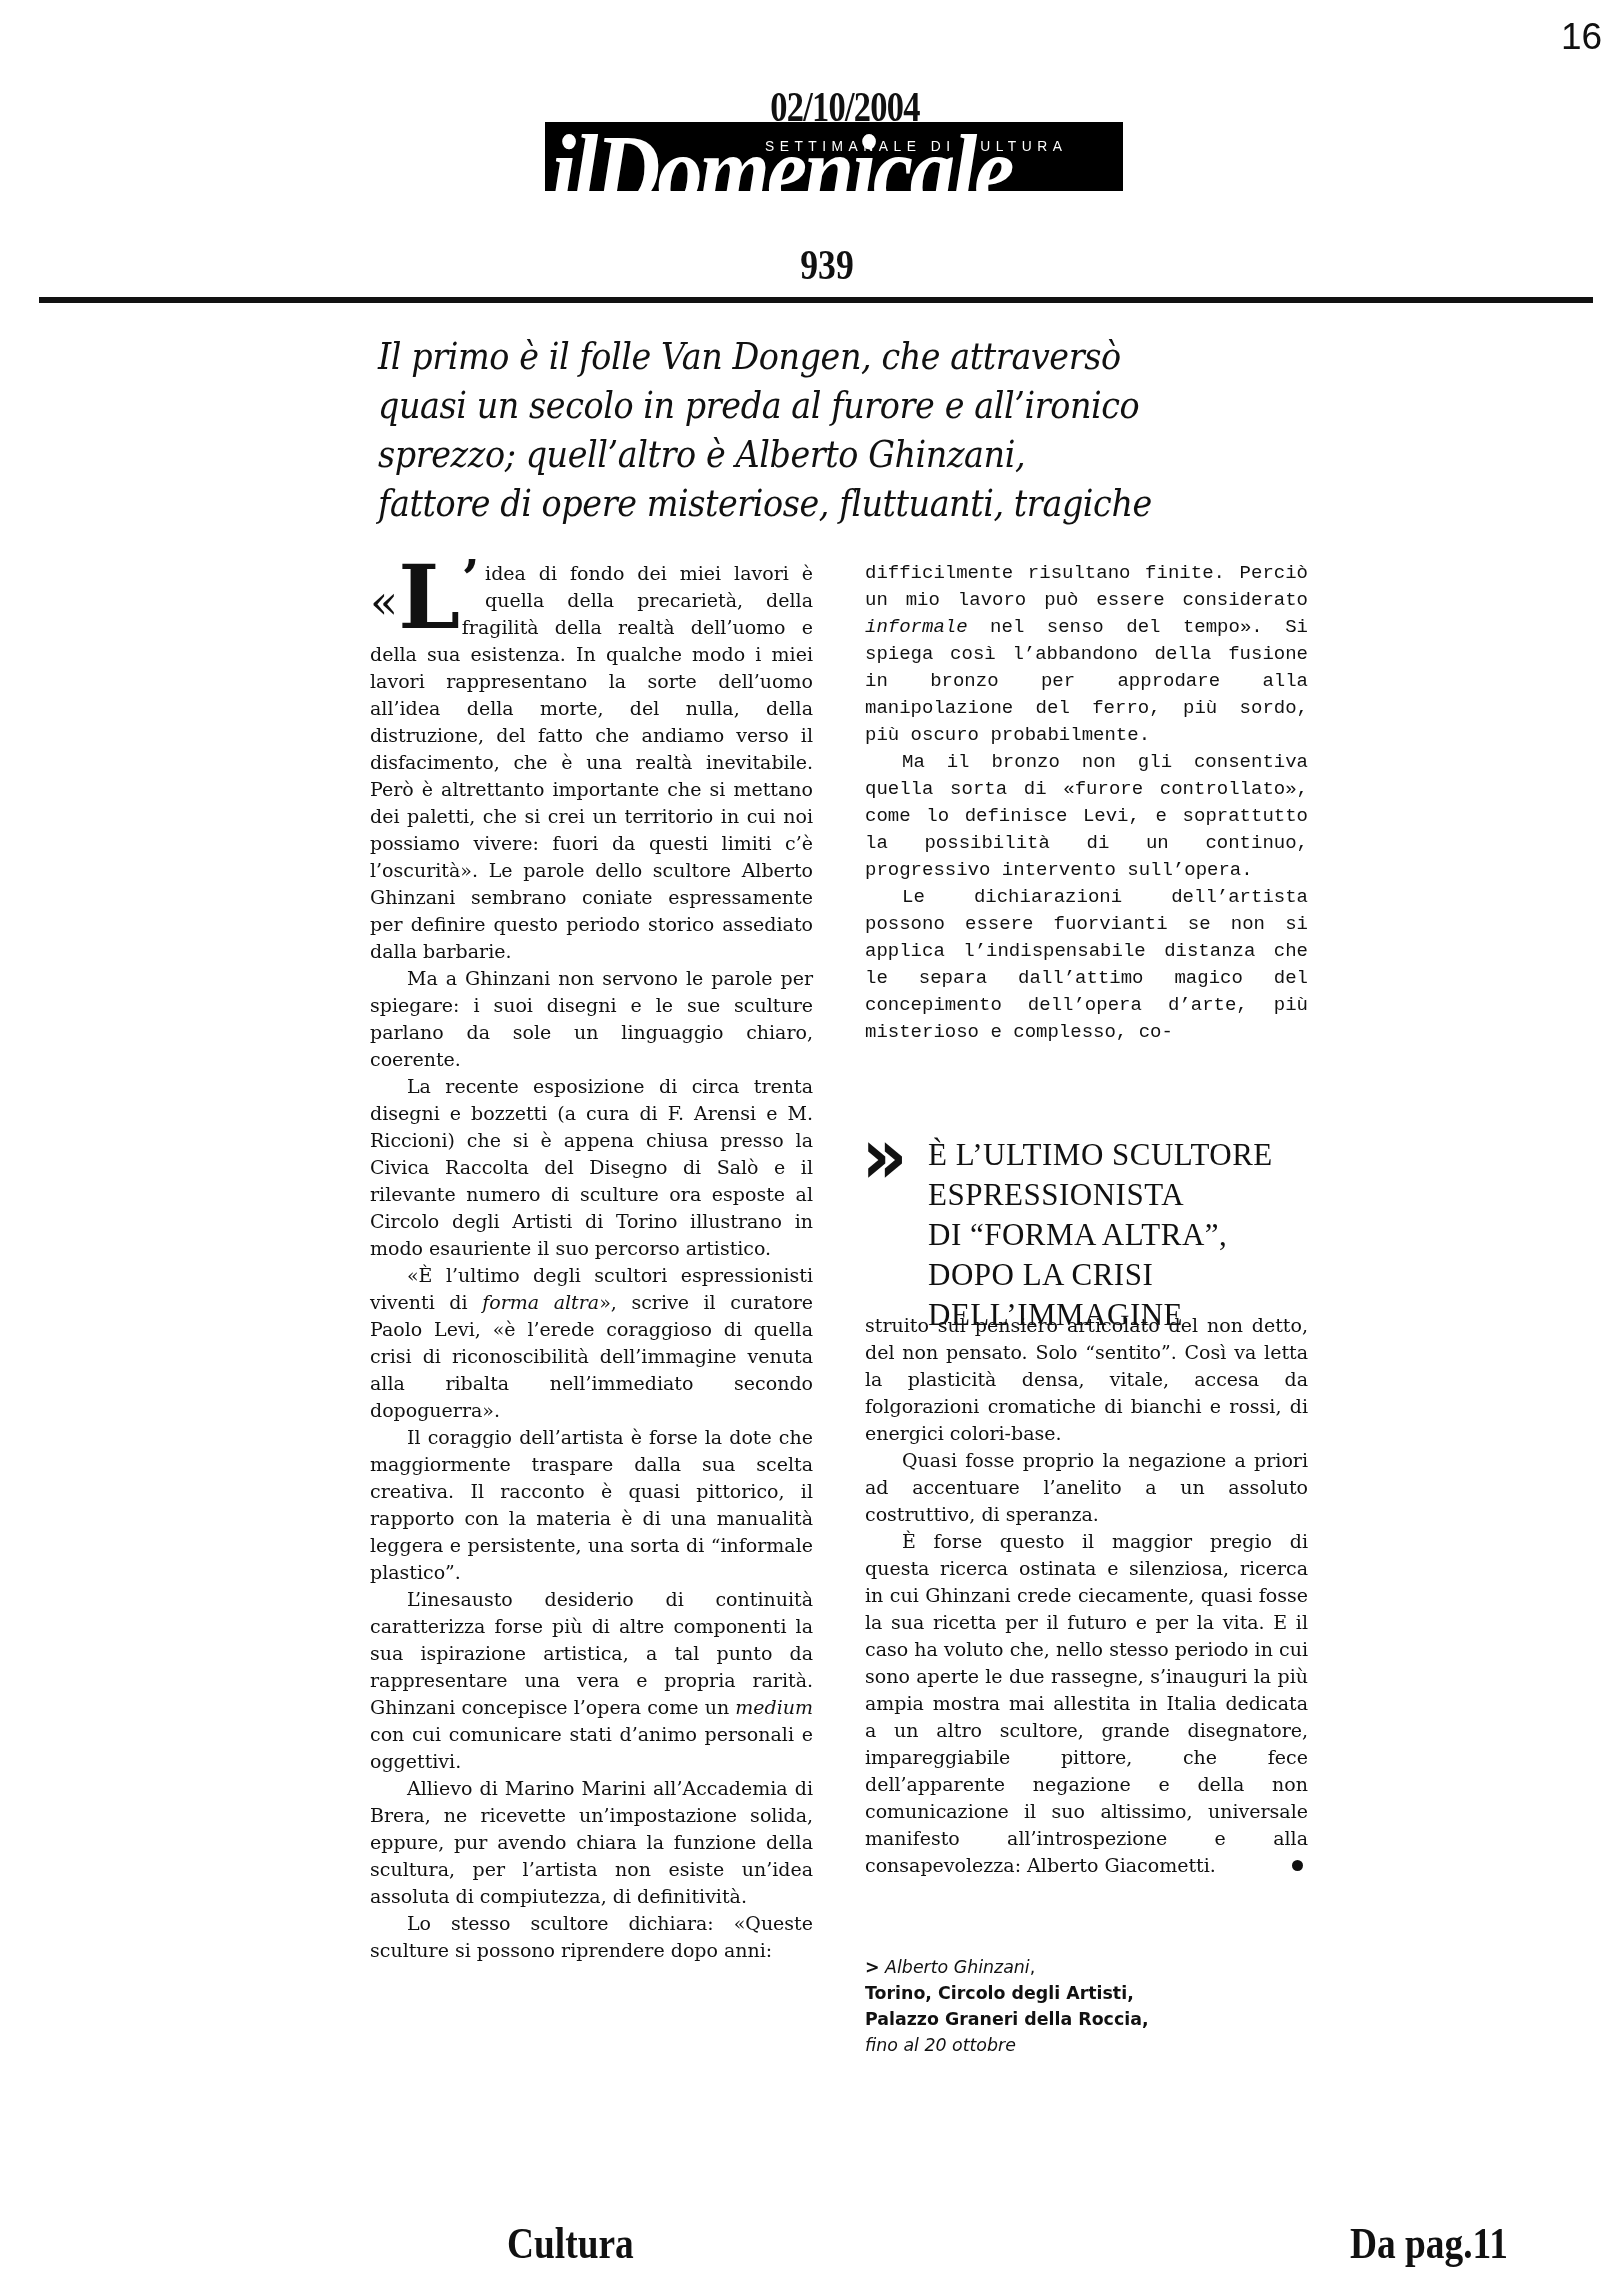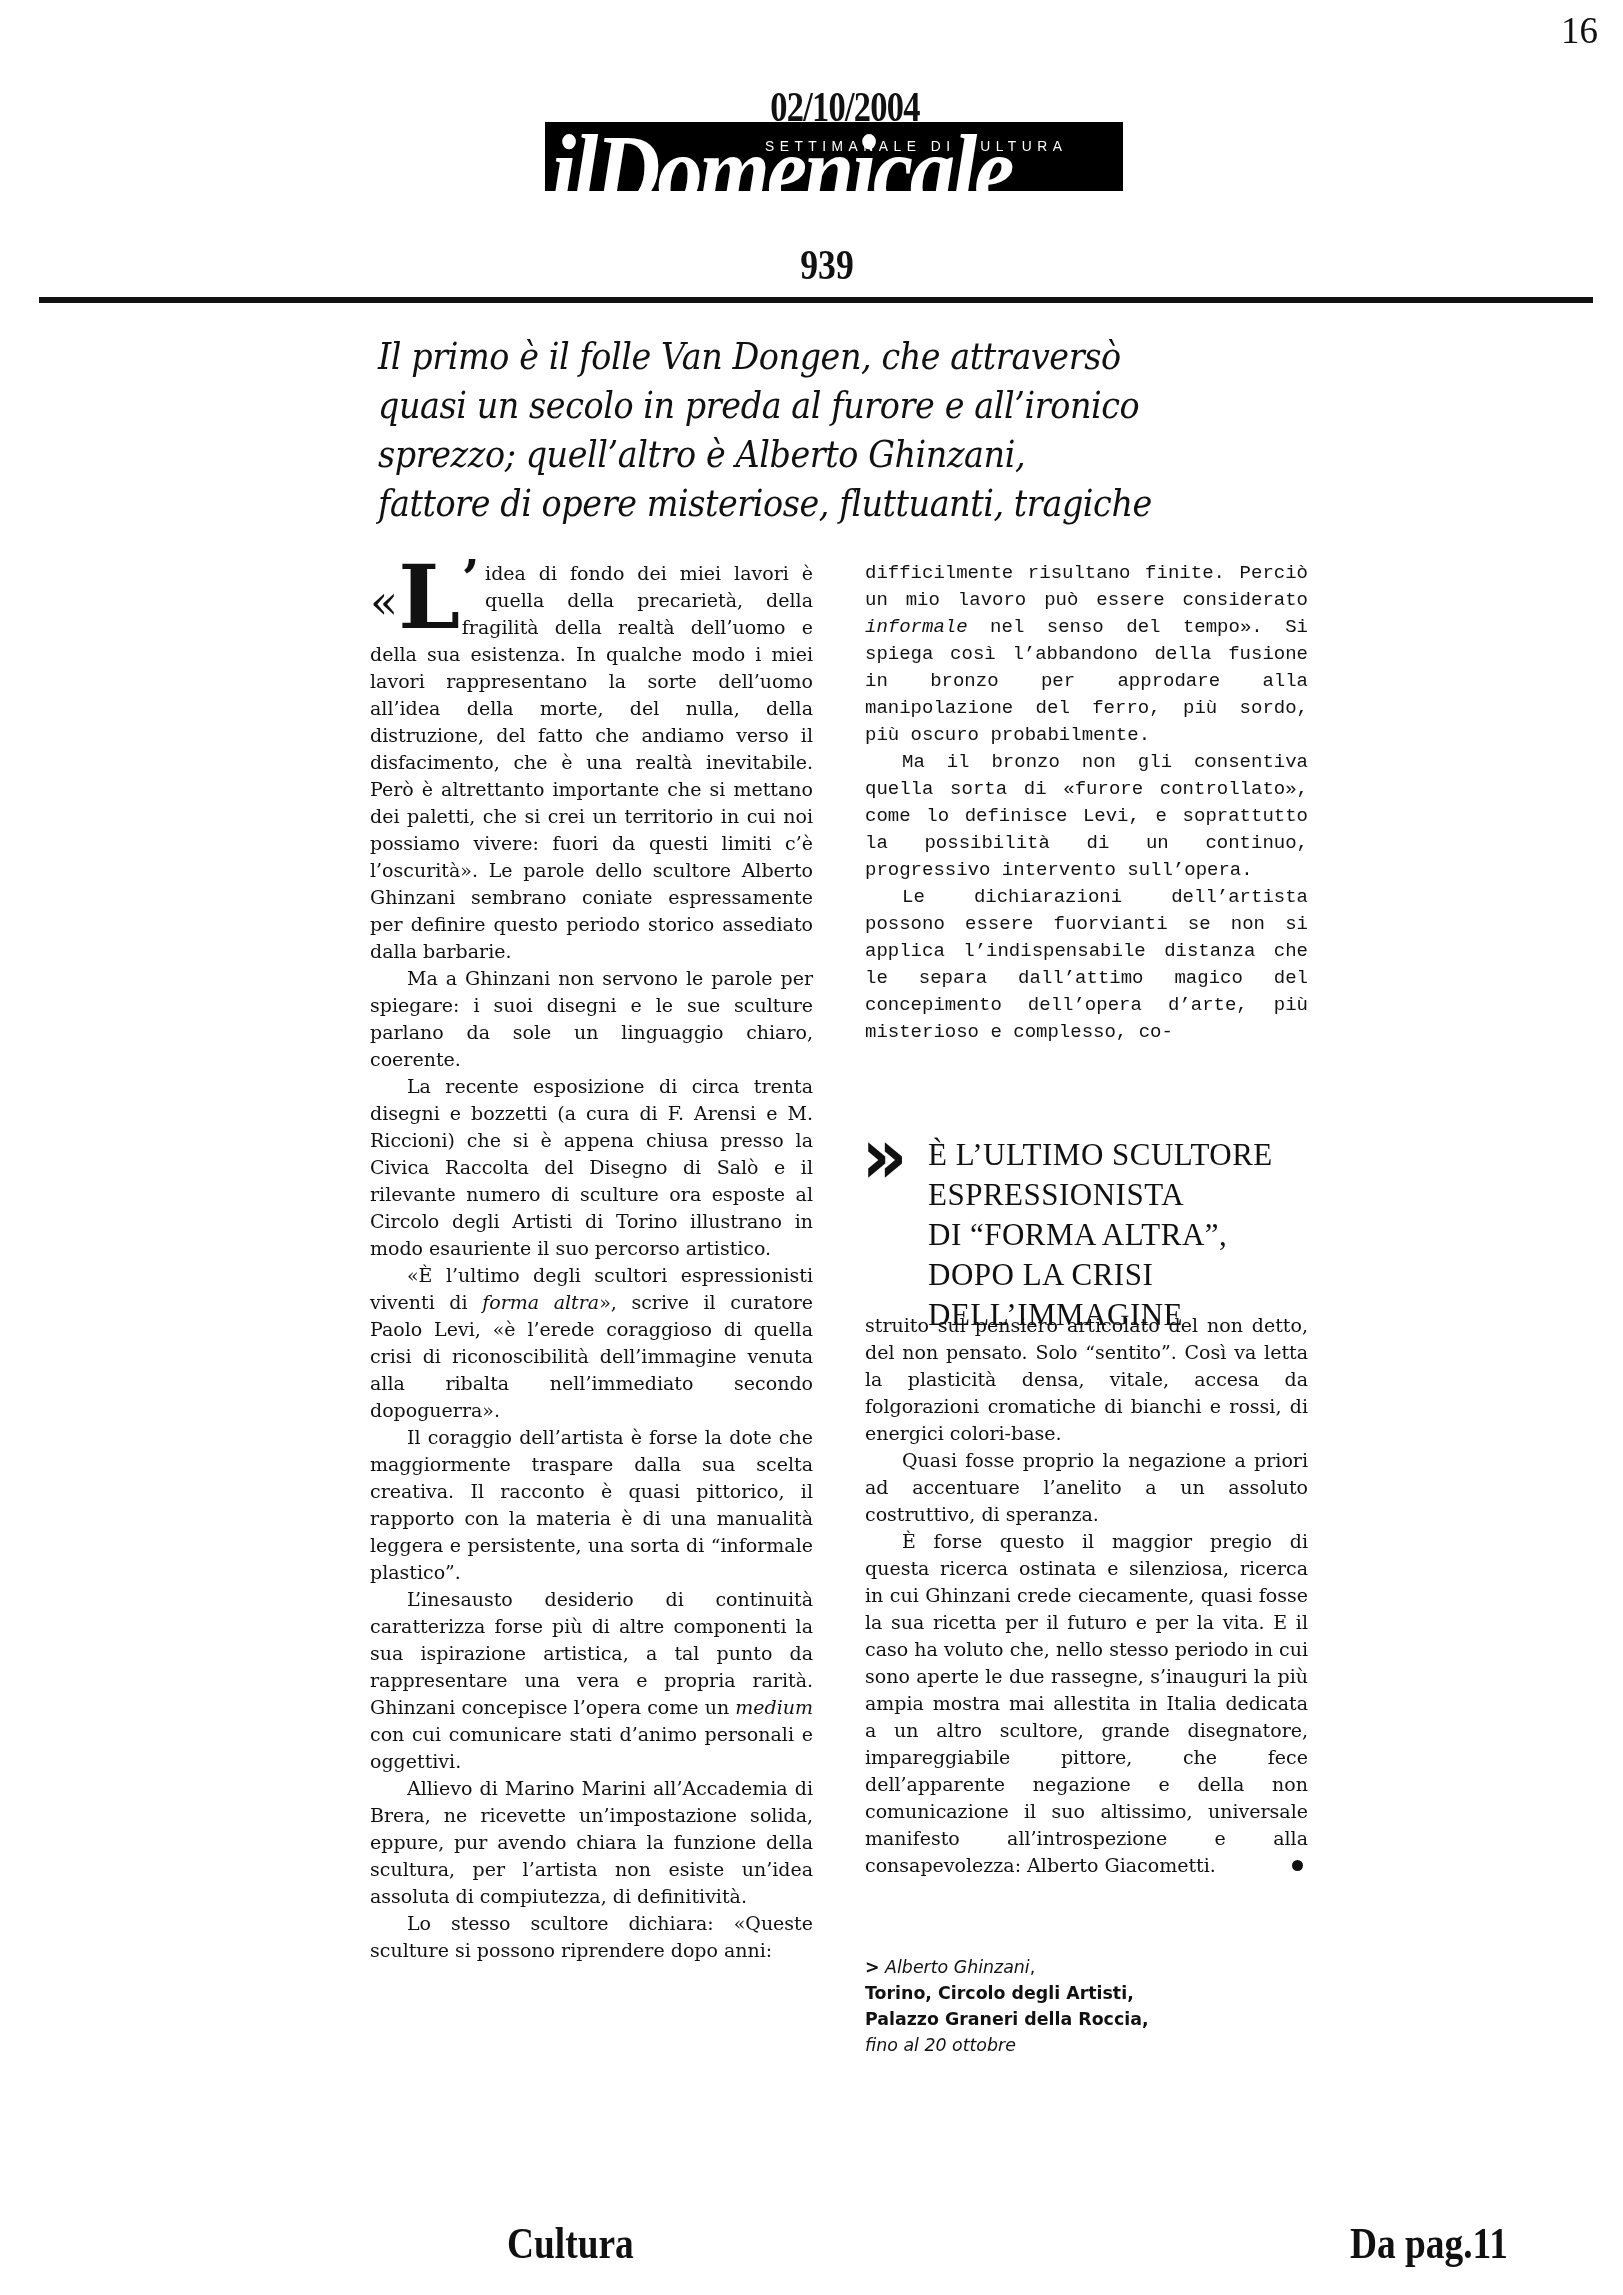--- a/index.html
+++ b/index.html
@@ -1,18 +1,18 @@
 <!DOCTYPE html>
 <html style="font-size:14.7px"><head>
 <meta charset="utf-8">
 <style>
   html, body { margin: 0; padding: 0; background: #ffffff; }
   body { width: 1624px; height: 2296px; position: relative; overflow: hidden; color: #111; font-family: "DejaVu Serif", serif; }
   .abs { position: absolute; }
-  .page-num { left: 1561px; top: 9px; font-family: Liberation Serif, serif; font-size: 37px; }
+  .page-num { left: 1561px; top: 16px; font-family: Liberation Sans, sans-serif; font-size: 37px; }
   .date { left: 551px; width: 588px; top: 83px; text-align: center; font-family: "Liberation Serif", serif; font-weight: bold; font-size: 42px; letter-spacing: -0.9px; transform: scaleX(0.82); }
   .logo { left: 545px; top: 122px; width: 578px; height: 69px; background: #000; overflow: hidden; }
   .logo-main { position: absolute; left: 5.5px; top: -9.2px; color: #fff; font-family: "Liberation Serif", serif; font-style: italic; font-weight: bold; font-size: 101px; letter-spacing: -3.7px; transform: scaleX(0.9); transform-origin: left; white-space: nowrap; }
   .logo-sub { position: absolute; left: 220px; top: 16.5px; color: #fff; font-family: "Liberation Sans", sans-serif; font-size: 13.8px; letter-spacing: 5.5px; white-space: nowrap; }
   .issue { left: 735px; width: 184px; top: 241px; text-align: center; font-family: "Liberation Serif", serif; font-weight: bold; font-size: 42px; transform: scaleX(0.85); }
   .rule { left: 39px; width: 1554px; top: 297px; height: 5.5px; background: #111; }
   .headline { left: 378px; top: 332px; width: 882px; font-family: "DejaVu Serif", serif; font-style: italic; font-size: 38px; line-height: 49px; letter-spacing: -0.5px; transform: scaleX(0.88); transform-origin: left; white-space: pre-line; }
   .col { width: 443px; font-family: "DejaVu Serif", serif; font-size: 19px; line-height: 27px; text-align: justify; hyphens: manual; }
   .col p { margin: 0; text-indent: 37px; }
   .col p.noindent { text-indent: 0; }

